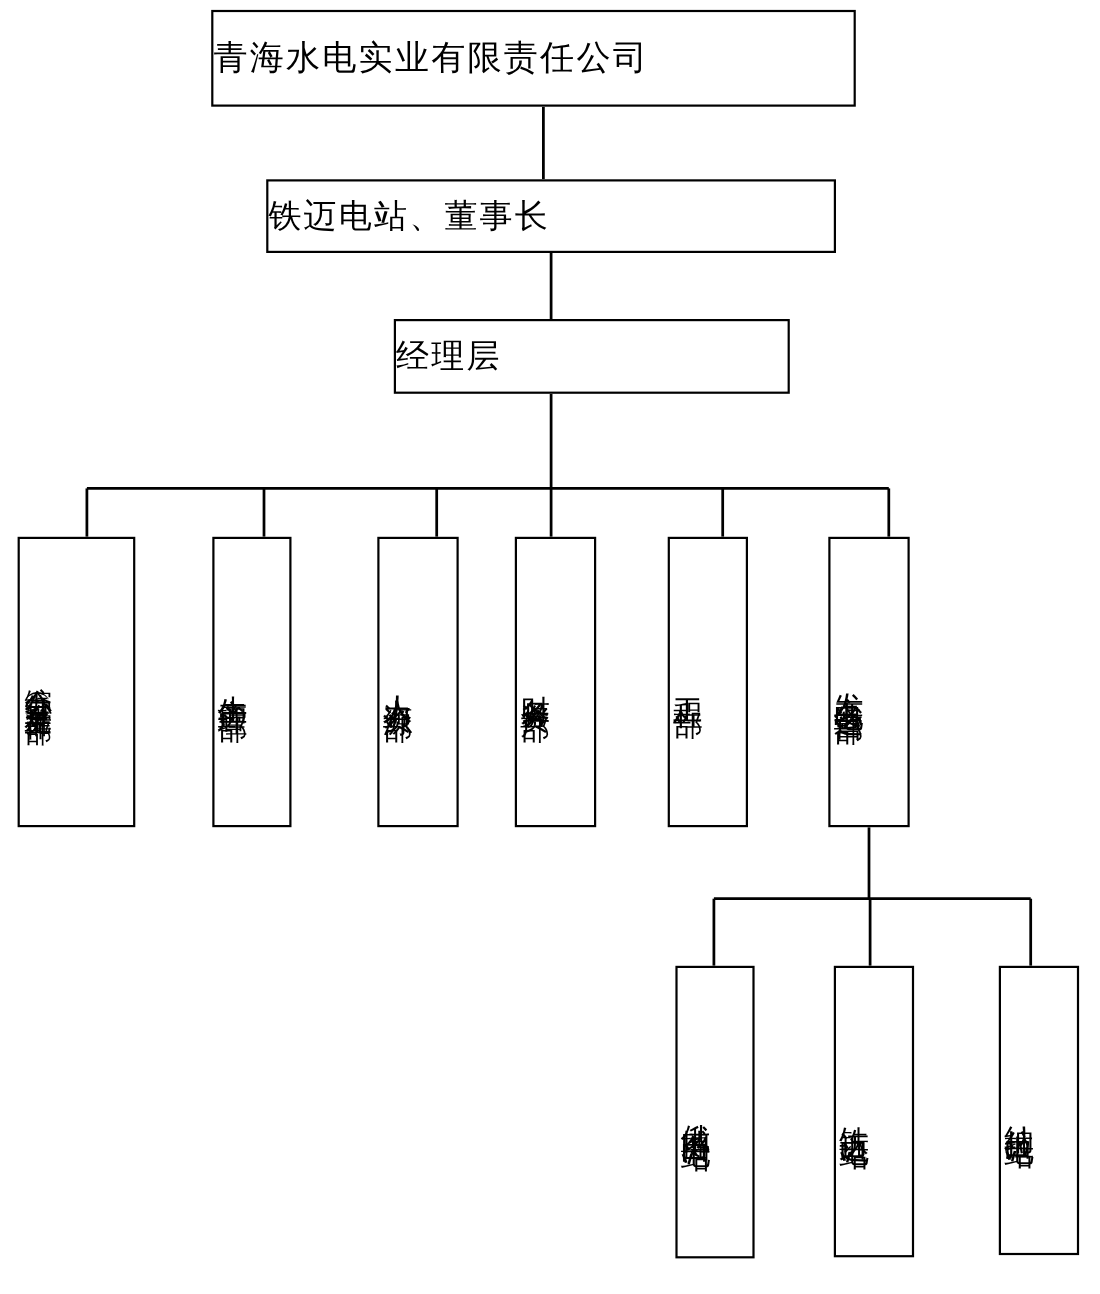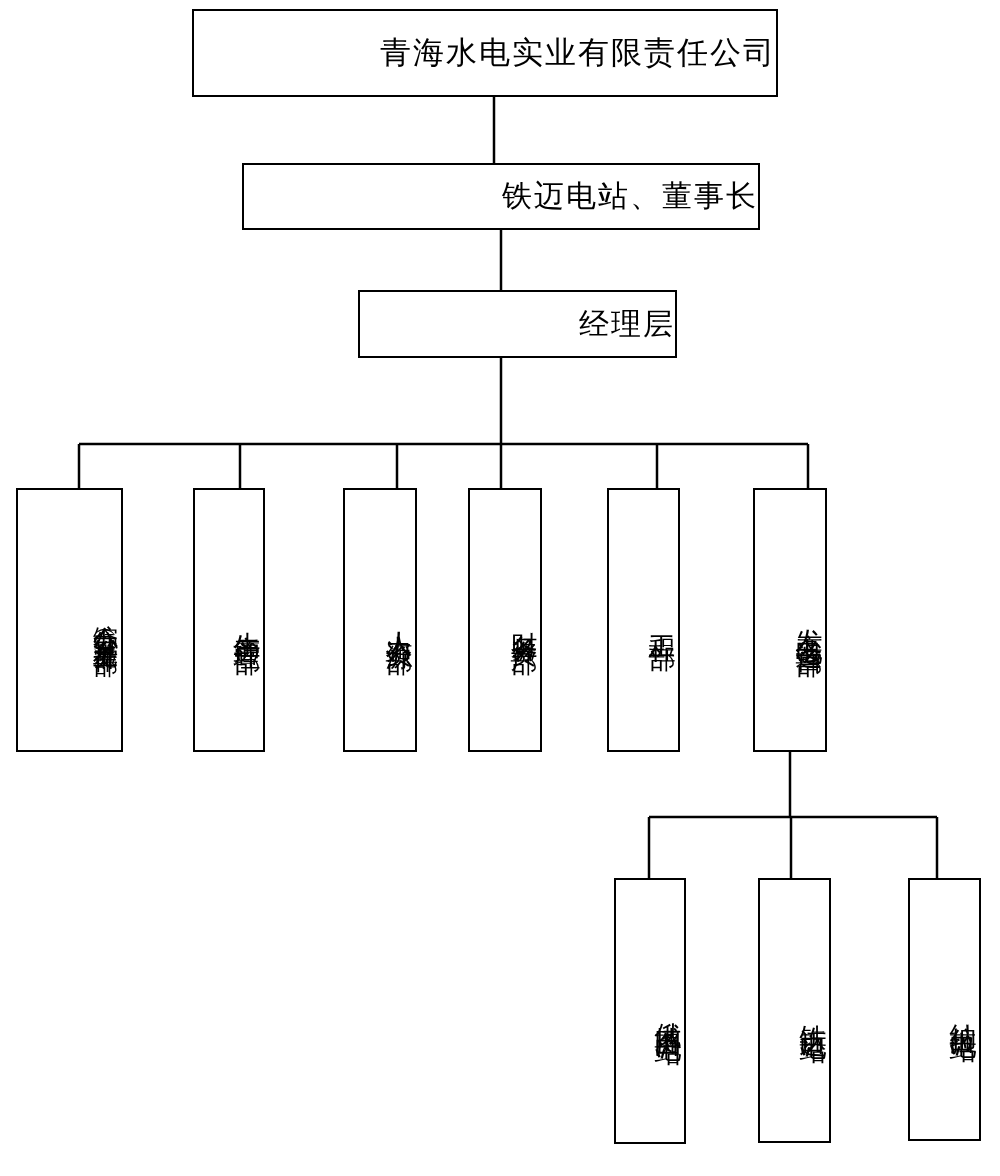--- a/index.html
+++ b/index.html
@@ -23,21 +23,21 @@
     width: 1000px;
     height: 1176px;
   }
   .node {
     position: absolute;
     box-sizing: border-box;
     border: 2.5px solid #000000;
     background: #ffffff;
     display: flex;
     align-items: center;
-    justify-content: flex-end;
+    justify-content: flex-start;
   }
   .hlabel {
     font-size: 30px;
     letter-spacing: 2px;
     white-space: nowrap;
     text-align: center;
   }
   .node-company .hlabel { font-size: 31px; }
   .vlabel {
     writing-mode: vertical-rl;
@@ -60,21 +60,21 @@
     text-orientation: mixed;
     font-size: 25px;
     letter-spacing: 2px;
     white-space: nowrap;
     line-height: 1.25;
     align-self: center;
   }
   
   .node-company    { left: 192px; top: 9px;   width: 586px; height: 88px; }
   .node-chairman   { left: 242px; top: 163px; width: 518px; height: 67px; }
-  .node-management { left: 358px; top: 290px; width: 319px; height: 68px; }
+  .node-management { left: 358px; top: 290px; width: 360px; height: 68px; }
 
   .node-dept-0 { left: 16px;  top: 488px; width: 107px; height: 264px; }
   .node-dept-1 { left: 193px; top: 488px; width: 72px;  height: 264px; }
   .node-dept-2 { left: 343px; top: 488px; width: 74px;  height: 264px; }
   .node-dept-3 { left: 468px; top: 488px; width: 74px;  height: 264px; }
   .node-dept-4 { left: 607px; top: 488px; width: 73px;  height: 264px; }
   .node-dept-5 { left: 753px; top: 488px; width: 74px;  height: 264px; }
 
   .node-station-0 { left: 614px; top: 878px; width: 72px; height: 266px; }
   .node-station-1 { left: 758px; top: 878px; width: 73px; height: 265px; }

